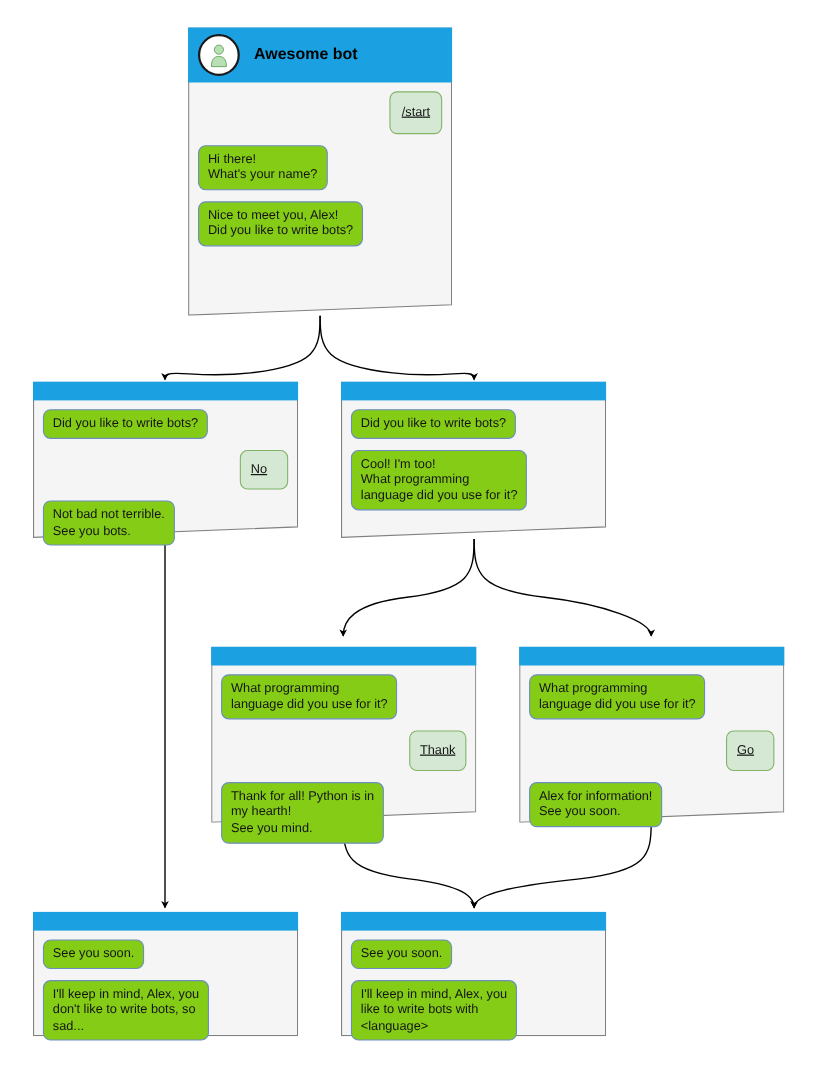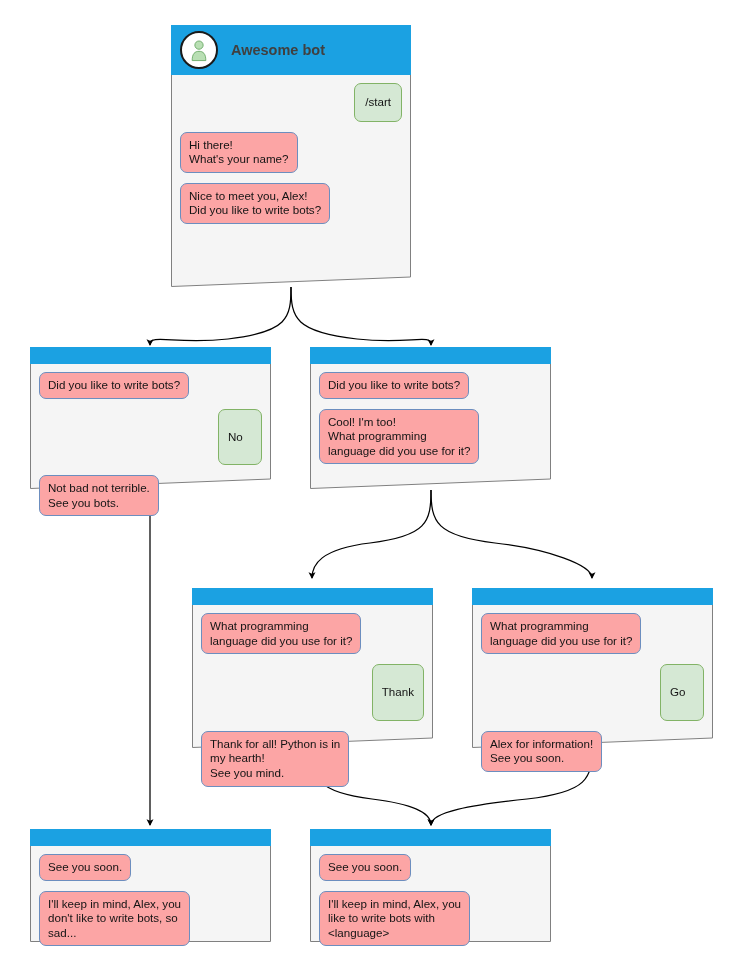--- a/index.html
+++ b/index.html
@@ -68,64 +68,64 @@
     border: 2px solid #1a1a1a;
     box-sizing: border-box;
     display: flex;
     align-items: center;
     justify-content: center;
     flex: 0 0 auto;
   }
   .avatar svg { display: block; }
 
   .bot-title {
-    color: #404040;
+    color: #000000;
     font-size: 14.5px;
     font-weight: bold;
     margin-left: 13px;
     white-space: nowrap;
   }
 
   .chat-body {
     position: relative;
     flex: 1 1 auto;
     padding: 8px 9px 4px 9px;
     box-sizing: border-box;
     display: flex;
     flex-direction: column;
   }
 
   .msg-row {
     display: flex;
     margin-bottom: 10px;
   }
   .msg-row.from-bot { justify-content: flex-start; }
-  .msg-row.from-user { justify-content: flex-end; }
+  .msg-row.from-user { justify-content: flex-end; text-decoration: underline; }
 
   .bubble {
     border-radius: 7px;
     border: 1px solid;
     font-size: 11.6px;
     line-height: 14.6px;
     color: #141414;
     padding: 5px 8px 5px 8px;
     white-space: pre-line;
     box-sizing: border-box;
     max-width: 86%;
   }
   .bubble.bot {
-    background: #fca5a5;
+    background: #84cc16;
     border-color: #6c8ebf;
   }
   .bubble.user {
     background: #d5e8d4;
     border-color: #82b366;
     text-align: left;
     min-width: 44px;
-    padding: 20px 9px;
+    padding: 10px 9px;
   }
   .node-root .bubble.user { padding: 11px 10px; }
 </style>
 </head>
 <body>
 
 <svg id="edges" viewBox="0 0 743 971" width="743" height="971">
   <defs>
     <marker id="arrow" viewBox="0 0 12 12" refX="9" refY="6" markerWidth="6.2" markerHeight="6.2" orient="auto-start-reverse">
       <path d="M 0 0.6 L 10.5 6 L 0 11.4 L 2.6 6 Z" fill="#000000"></path>

